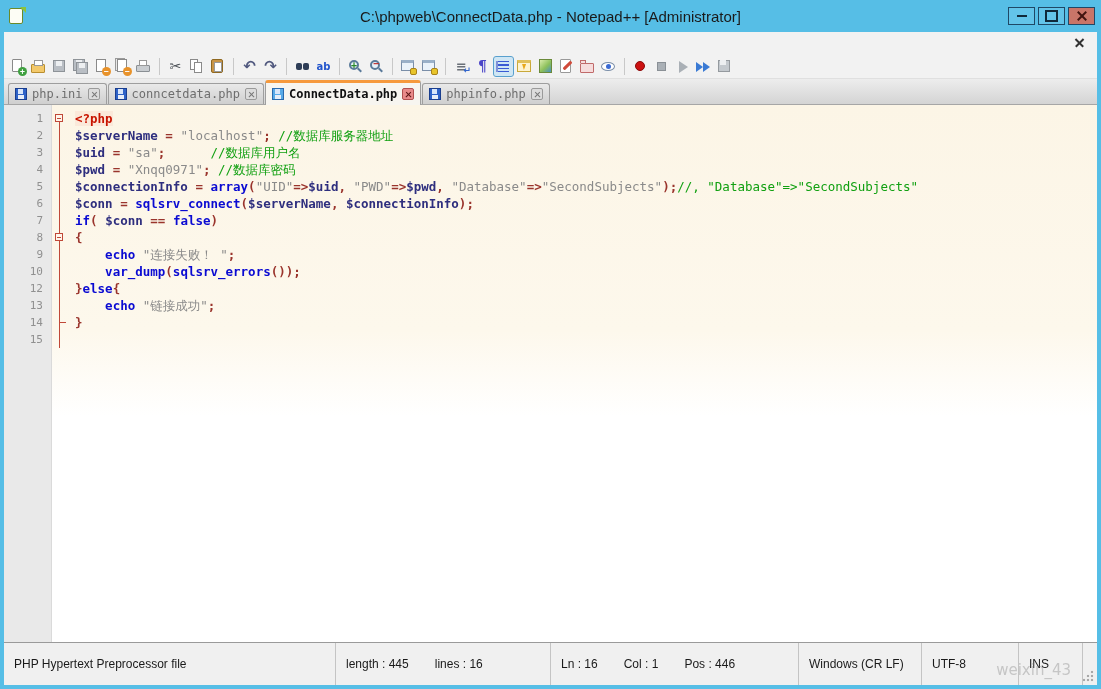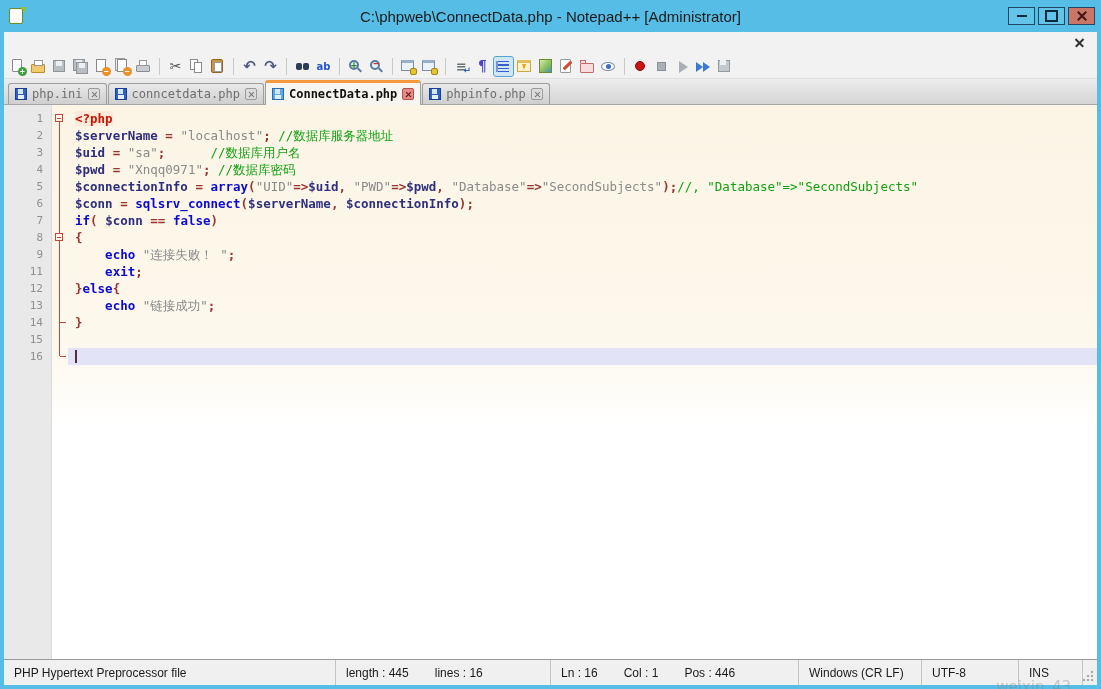--- a/index.html
+++ b/index.html
@@ -125,21 +125,21 @@
   .line.cur .codewrap { background:#E2E3F7; }
   .c-tag { color:#C81400; font-weight:bold; background:#FBE9DA; }
   .c-kw  { color:#0A0AD2; font-weight:bold; }
   .c-var { color:#2E2E7E; }
   .c-op  { color:#9A342C; }
   .c-str { color:#8A8A8A; font-weight:500; }
   .c-com { color:#11A011; font-weight:400; }
   .caret { display:inline-block; width:2px; height:13px; background:#5A2A3A; vertical-align:-2px; }
 
   
-  .statusbar { height:26px; background:#F0F0F0; border-top:1px solid #9A9A9A; display:flex; align-items:center;
+  .statusbar { height:43px; background:#F0F0F0; border-top:1px solid #9A9A9A; display:flex; align-items:center;
                font:12px "Liberation Sans", sans-serif; color:#1A1A1A; flex:0 0 auto; position:relative; }
   .ssec { height:100%; display:flex; align-items:center; padding:0 10px; border-right:1px solid #C4C4C4; gap:26px; }
   .s-doctype { width:332px; } .s-length { width:215px; } .s-pos { width:248px; }
   .s-eol { width:123px; } .s-enc { width:97px; } .s-ins { width:64px; }
   .grip { position:absolute; right:3px; bottom:3px; width:12px; height:12px;
           background:radial-gradient(circle at 2px 10px,#A8A8A8 1.2px,transparent 1.6px),
                      radial-gradient(circle at 6px 10px,#A8A8A8 1.2px,transparent 1.6px),
                      radial-gradient(circle at 10px 10px,#A8A8A8 1.2px,transparent 1.6px),
                      radial-gradient(circle at 6px 6px,#A8A8A8 1.2px,transparent 1.6px),
                      radial-gradient(circle at 10px 6px,#A8A8A8 1.2px,transparent 1.6px),
@@ -383,25 +383,25 @@
             <div class="codewrap"><span class="c-op">{</span></div>
           </div>
           <div class="line">
             <div class="num">9</div>
             <div class="fold">
               <i class="vl"></i>
             </div>
             <div class="codewrap"><span class="c-op">    </span><span class="c-kw">echo</span><span class="c-op"> </span><span class="c-str">"连接失败！ "</span><span class="c-op">;</span></div>
           </div>
           <div class="line">
-            <div class="num">11</div>
-            <div class="fold">
-              <i class="vl"></i>
-            </div>
-            <div class="codewrap"><span class="c-op">    </span><span class="c-kw">exit</span><span class="c-op">;</span></div>
+            <div class="num">10</div>
+            <div class="fold">
+              <i class="vl"></i>
+            </div>
+            <div class="codewrap"><span class="c-op">    </span><span class="c-kw">var_dump</span><span class="c-op">(</span><span class="c-kw">sqlsrv_errors</span><span class="c-op">());</span></div>
           </div>
           <div class="line">
             <div class="num">12</div>
             <div class="fold">
               <i class="vl"></i>
             </div>
             <div class="codewrap"><span class="c-op">}</span><span class="c-kw">else</span><span class="c-op">{</span></div>
           </div>
           <div class="line">
             <div class="num">13</div>
@@ -417,28 +417,20 @@
               <i class="tk"></i>
             </div>
             <div class="codewrap"><span class="c-op">}</span></div>
           </div>
           <div class="line">
             <div class="num">15</div>
             <div class="fold">
               <i class="vl"></i>
             </div>
             <div class="codewrap"></div>
-          </div>
-          <div class="line cur">
-            <div class="num">16</div>
-            <div class="fold">
-              <i class="vl ht"></i>
-              <i class="tk"></i>
-            </div>
-            <div class="codewrap"><i class="caret"></i></div>
           </div>
         </div>
     </div>
 
     <div class="statusbar">
       <div class="ssec s-doctype">
           <span>PHP Hypertext Preprocessor file</span>
         </div>
       <div class="ssec s-length">
         <span>length : 445</span>

